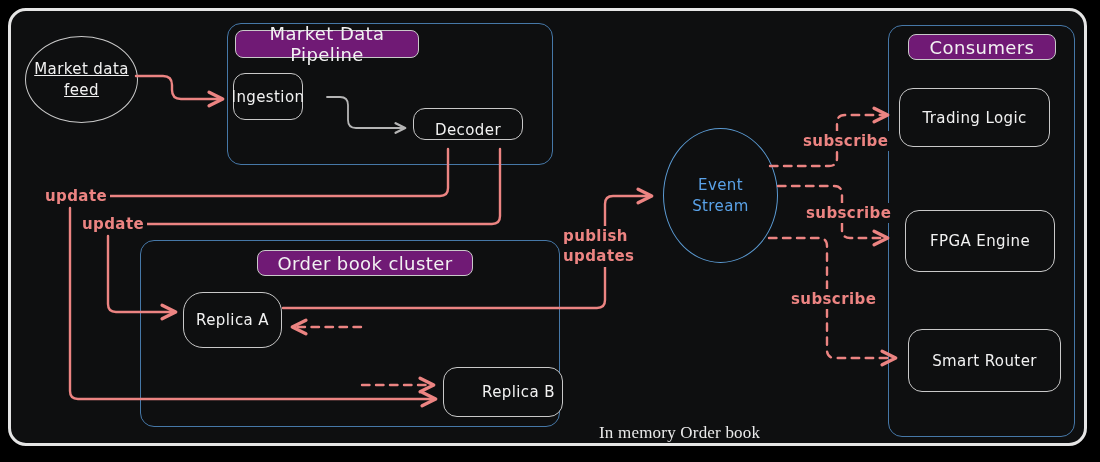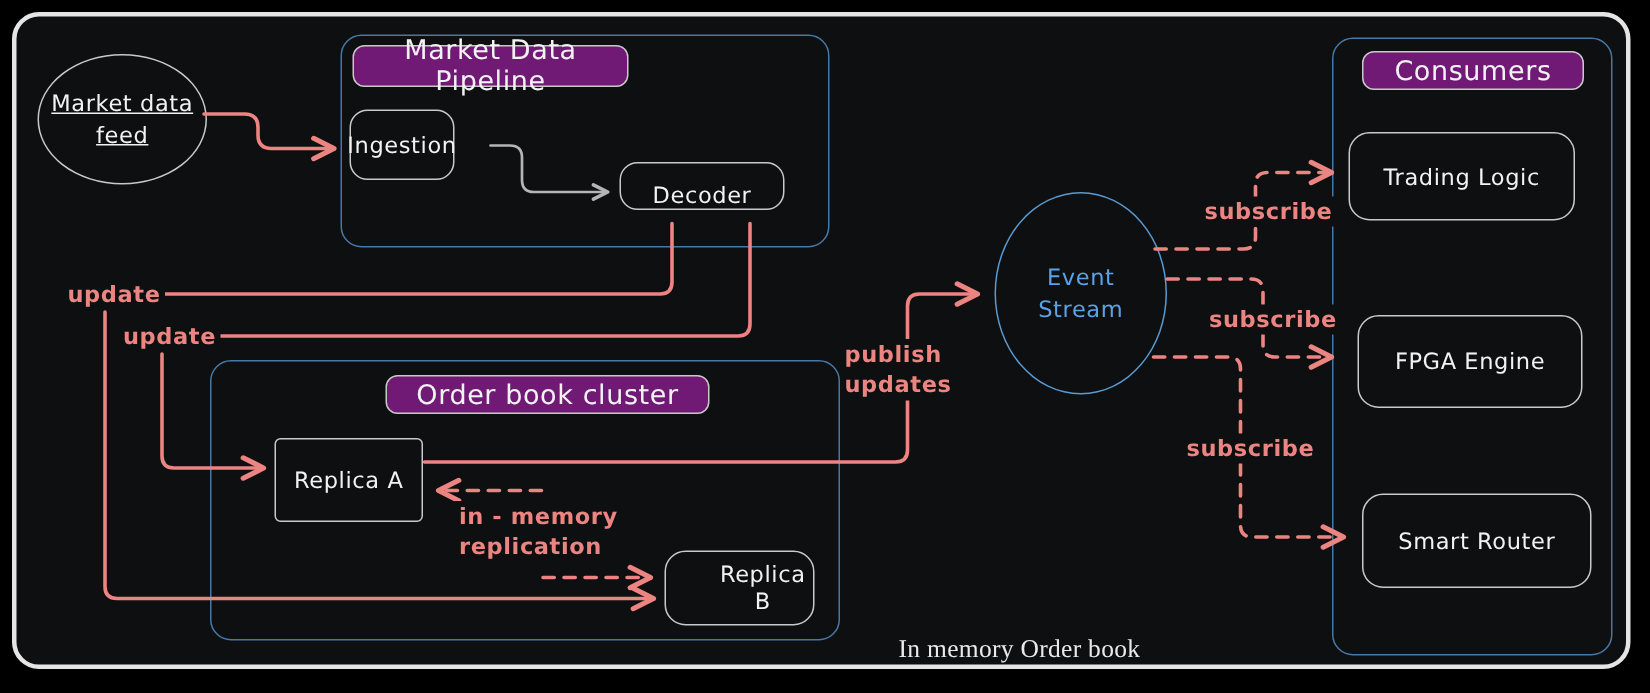--- a/index.html
+++ b/index.html
@@ -86,24 +86,24 @@
   <div class="nodebox" style="left:905px;top:210px;width:150px;height:62px;border-radius:14px;">
     <span class="inner-label">FPGA Engine</span>
   </div>
   <div class="nodebox" style="left:908px;top:329px;width:153px;height:63px;border-radius:14px;">
     <span class="inner-label">Smart Router</span>
   </div>
 
   <div class="titlebox" style="left:257px;top:250px;width:216px;height:26px;">
     <span class="inner-label">Order book cluster</span>
   </div>
-  <div class="nodebox" style="left:183px;top:292px;width:99px;height:56px;border-radius:4px;">
+  <div class="nodebox" style="left:183px;top:292px;width:99px;height:56px;border-radius:20px;">
     <span class="inner-label">Replica A</span>
   </div>
-  <div class="nodebox" style="left:443px;top:367px;width:100px;height:50px;border-radius:14px;padding-left:31px;">
+  <div class="nodebox" style="left:443px;top:367px;width:120px;height:50px;border-radius:14px;padding-left:31px;">
     <span class="inner-label">Replica B</span>
   </div>
 
   <svg class="overlay" viewBox="0 0 1100 462">
     <defs>
       <marker id="arRed" viewBox="0 0 12 12" refX="9" refY="6" markerWidth="8.5" markerHeight="8.5" orient="auto-start-reverse">
         <path d="M2,2 L10,6 L2,10" fill="none" stroke="#ec8482" stroke-width="2" stroke-linecap="round" stroke-linejoin="round"></path>
       </marker>
       <marker id="arGray" viewBox="0 0 12 12" refX="9" refY="6" markerWidth="8" markerHeight="8" orient="auto-start-reverse">
         <path d="M2,2 L10,6 L2,10" fill="none" stroke="#b5b5b5" stroke-width="2" stroke-linecap="round" stroke-linejoin="round"></path>
@@ -128,16 +128,15 @@
       <path d="M362,385 L432,385" marker-end="url(#arRed)"></path>
     </g>
   </svg>
 
   <div class="edge-label" style="left:42px;top:186px;">update</div>
   <div class="edge-label" style="left:79px;top:214px;">update</div>
   <div class="edge-label wrap" id="publish-label">publish updates</div>
   <div class="edge-label" style="left:800px;top:131px;">subscribe</div>
   <div class="edge-label" style="left:803px;top:203px;">subscribe</div>
   <div class="edge-label" style="left:788px;top:289px;">subscribe</div>
-  <div class="edge-label wrap" id="replication-label">in - memory replication</div>
 
   <div id="caption">In memory Order book</div>
 </div>
 
 </body></html>

